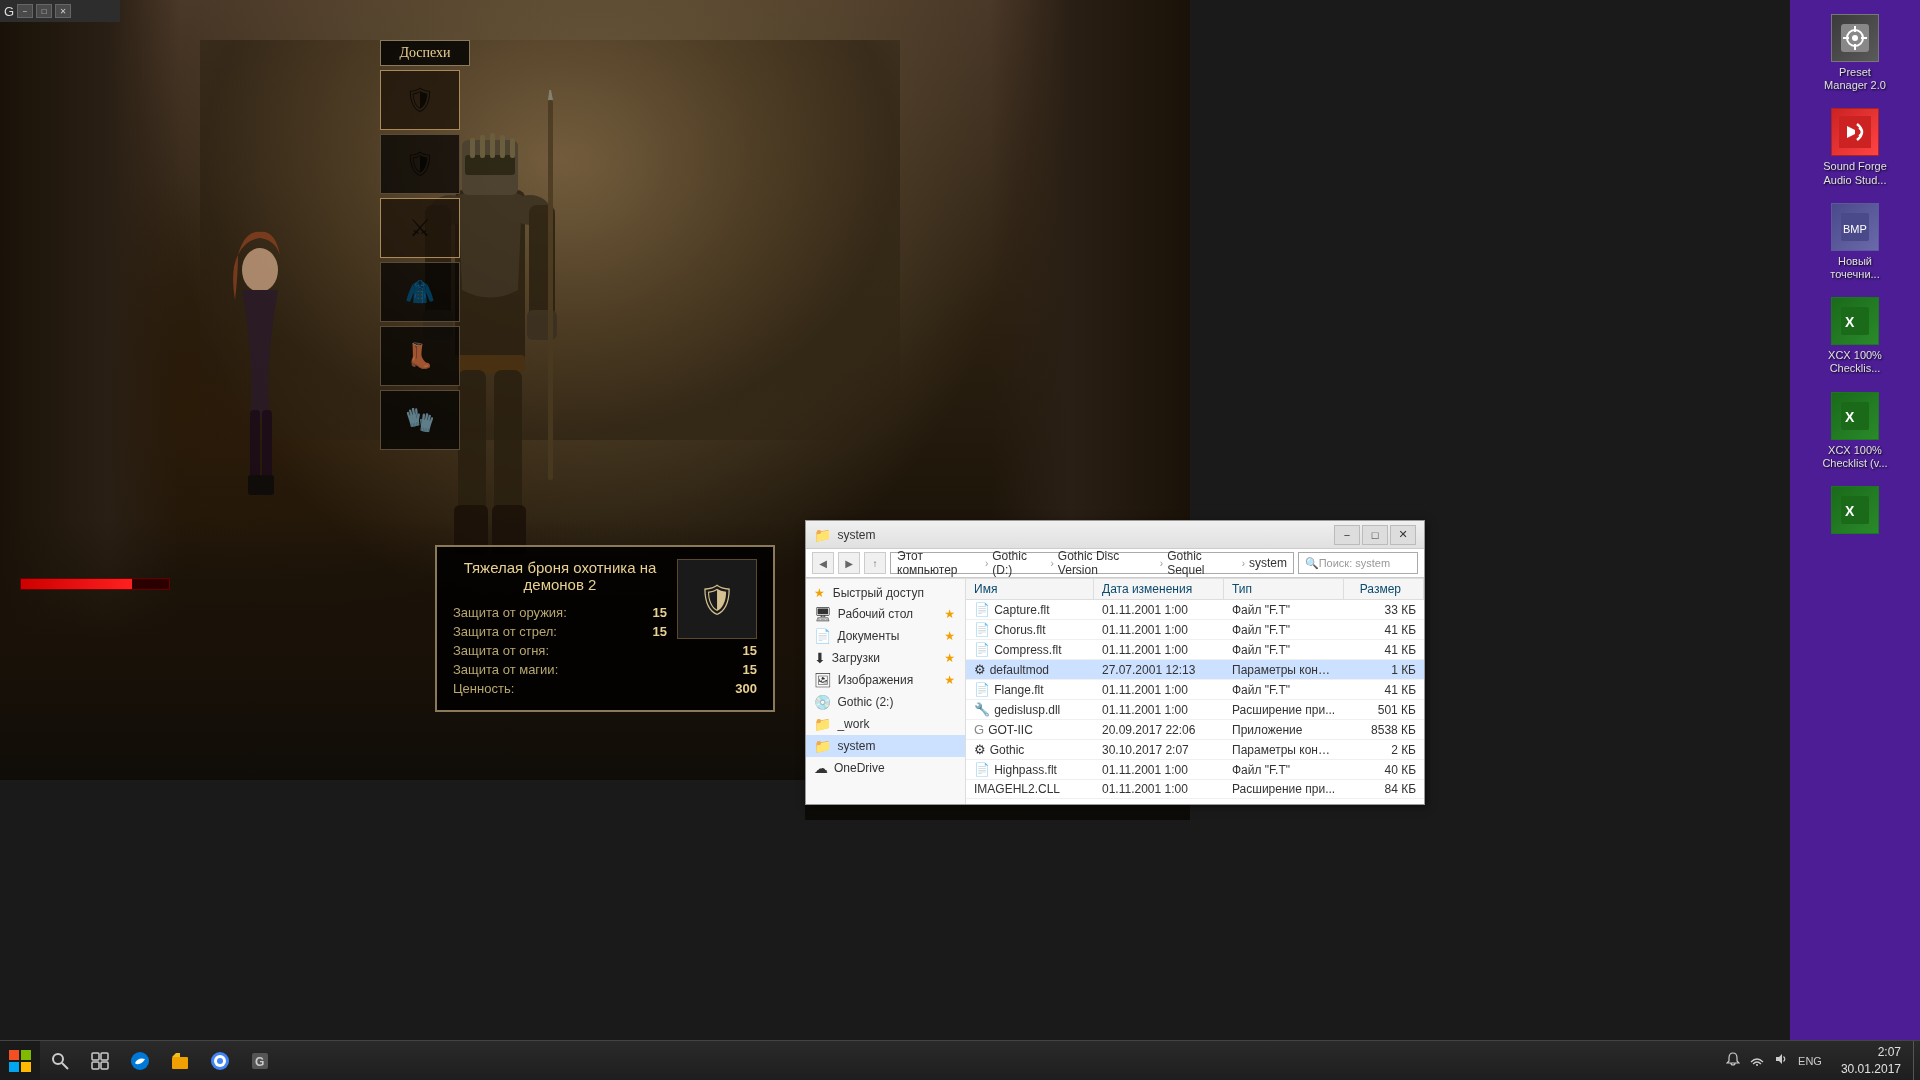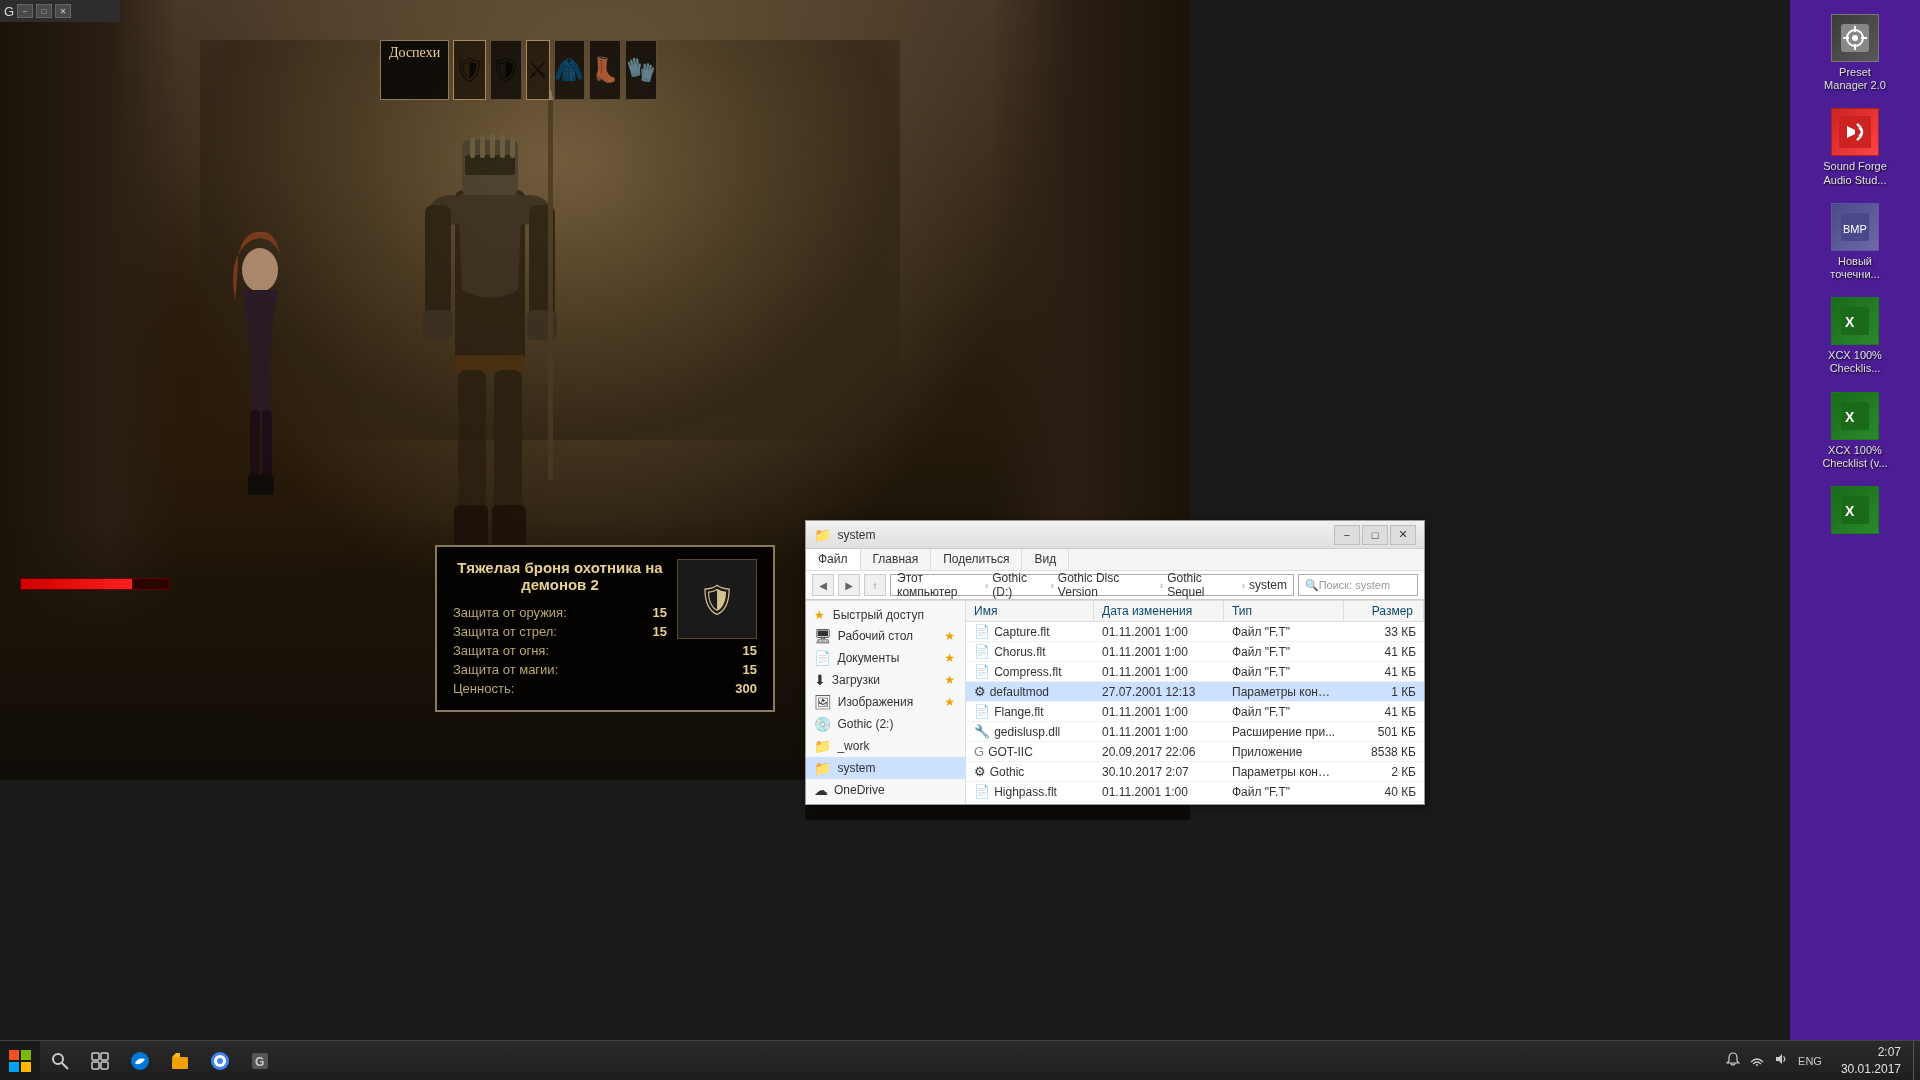--- a/index.html
+++ b/index.html
@@ -51,21 +51,21 @@
       background: rgba(0,0,0,0.85);
       border: 2px solid #8a7a5a;
       color: #d4c090;
       font-size: 13px;
       padding: 12px 16px;
       z-index: 50;
     }
 
     #item-tooltip .item-title {
       font-size: 15px;
-      font-weight: bold;
+      font-weight: normal;
       color: #e8d090;
       margin-bottom: 10px;
       text-align: center;
     }
 
     #item-tooltip .item-image {
       float: right;
       width: 80px;
       height: 80px;
       background: #1a1a1a;
@@ -110,21 +110,21 @@
       background: linear-gradient(90deg, #cc0000, #ff2020);
     }
 
     
     #armor-panel {
       position: absolute;
       right: 730px;
       top: 40px;
       width: 80px;
       display: flex;
-      flex-direction: row;
+      flex-direction: column;
       gap: 4px;
       z-index: 50;
     }
 
     #armor-label {
       background: rgba(0,0,0,0.8);
       border: 1px solid #8a7a5a;
       color: #e8d090;
       font-size: 14px;
       padding: 4px 8px;
@@ -461,21 +461,21 @@
       font-size: 12px;
       color: #0c4a6e;
       border-right: 1px solid #ddd;
       cursor: pointer;
       white-space: nowrap;
     }
 
     .col-name { flex: 1; }
     .col-date { width: 130px; }
     .col-type { width: 120px; }
-    .col-size { width: 80px; text-align: right; padding-right: 10px; }
+    .col-size { width: 80px; text-align: right; padding-right: 22px; }
 
     .file-row {
       display: flex;
       align-items: center;
       border-bottom: 1px solid #f0f0f0;
       cursor: pointer;
     }
     .file-row.selected { background: #cce0ff; }
 
     .file-cell {
@@ -793,26 +793,20 @@
       <span id="explorer-title-text">system</span>
     </div>
     <div id="explorer-controls">
       <div class="window-control">−</div>
       <div class="window-control">□</div>
       <div class="window-control close">✕</div>
     </div>
   </div>
 
   <div id="explorer-ribbon">
-    <div id="explorer-tabs">
-      <div class="explorer-tab active">Файл</div>
-      <div class="explorer-tab">Главная</div>
-      <div class="explorer-tab">Поделиться</div>
-      <div class="explorer-tab">Вид</div>
-    </div>
 
     <div id="explorer-address-bar">
       <div class="nav-btn">◀</div>
       <div class="nav-btn">▶</div>
       <div class="nav-btn">↑</div>
       <div id="address-path">
         <span>Этот компьютер</span>
         <span class="path-sep">›</span>
         <span>Gothic (D:)</span>
         <span class="path-sep">›</span>

